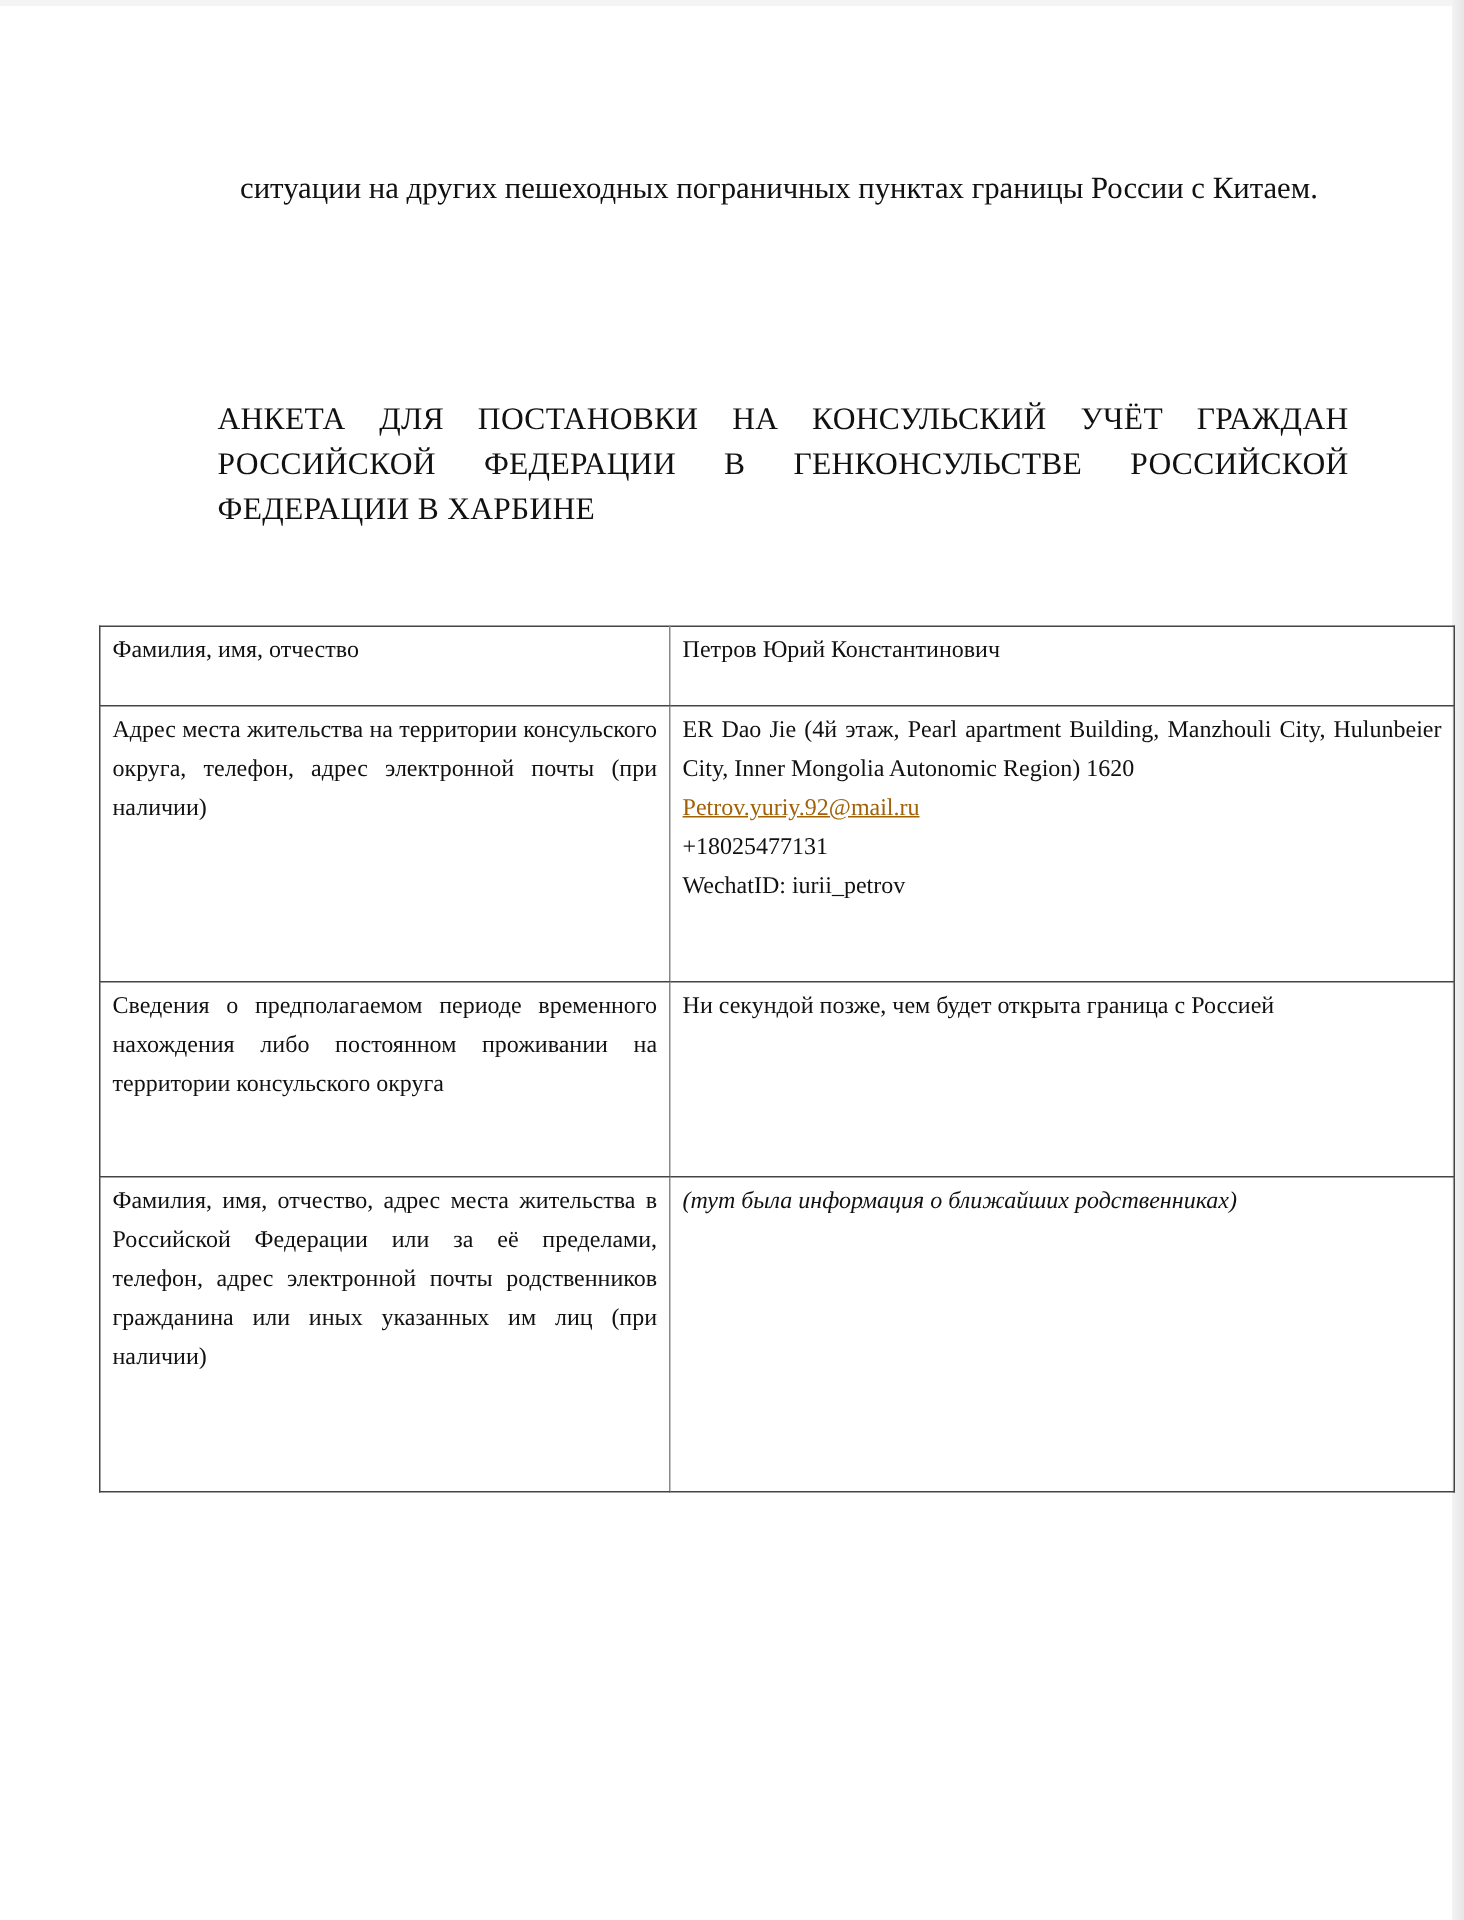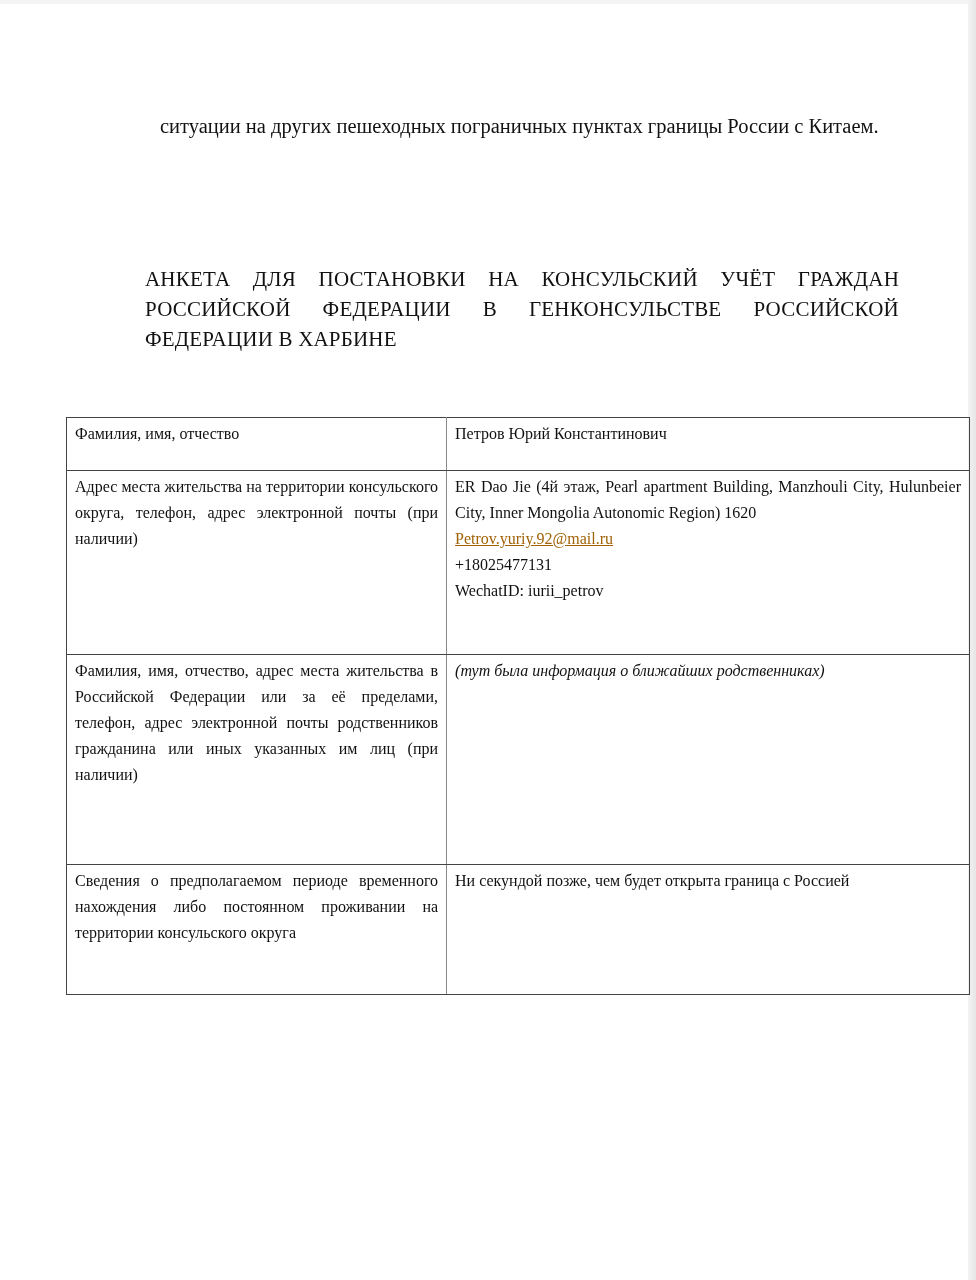--- a/index.html
+++ b/index.html
@@ -66,22 +66,22 @@
   </tr>
   <tr style="height:184px">
     <td class="lbl inner-left">Адрес места жительства на территории консульского округа, телефон, адрес электронной почты (при наличии)</td>
     <td class="val">
       <span style="display:block">ER Dao Jie (4й этаж, Pearl apartment Building, Manzhouli City, Hulunbeier City, Inner Mongolia Autonomic Region) 1620</span>
       <a class="link line">Petrov.yuriy.92@mail.ru</a>
       <span class="line">+18025477131</span>
       <span class="line">WechatID: iurii_petrov</span>
     </td>
   </tr>
+  <tr style="height:130px">
+    <td class="lbl inner-left">Сведения о предполагаемом периоде временного нахождения либо постоянном проживании на территории консульского округа</td>
+    <td class="val">Ни секундой позже, чем будет открыта граница с Россией</td>
+  </tr>
   <tr style="height:210px">
     <td class="lbl inner-left">Фамилия, имя, отчество, адрес места жительства в Российской Федерации или за её пределами, телефон, адрес электронной почты родственников гражданина или иных указанных им лиц (при наличии)</td>
     <td class="val it">(тут была информация о ближайших родственниках)</td>
-  </tr>
-  <tr style="height:130px">
-    <td class="lbl inner-left">Сведения о предполагаемом периоде временного нахождения либо постоянном проживании на территории консульского округа</td>
-    <td class="val">Ни секундой позже, чем будет открыта граница с Россией</td>
   </tr>
 </tbody>
   </table>
 
 </body></html>

